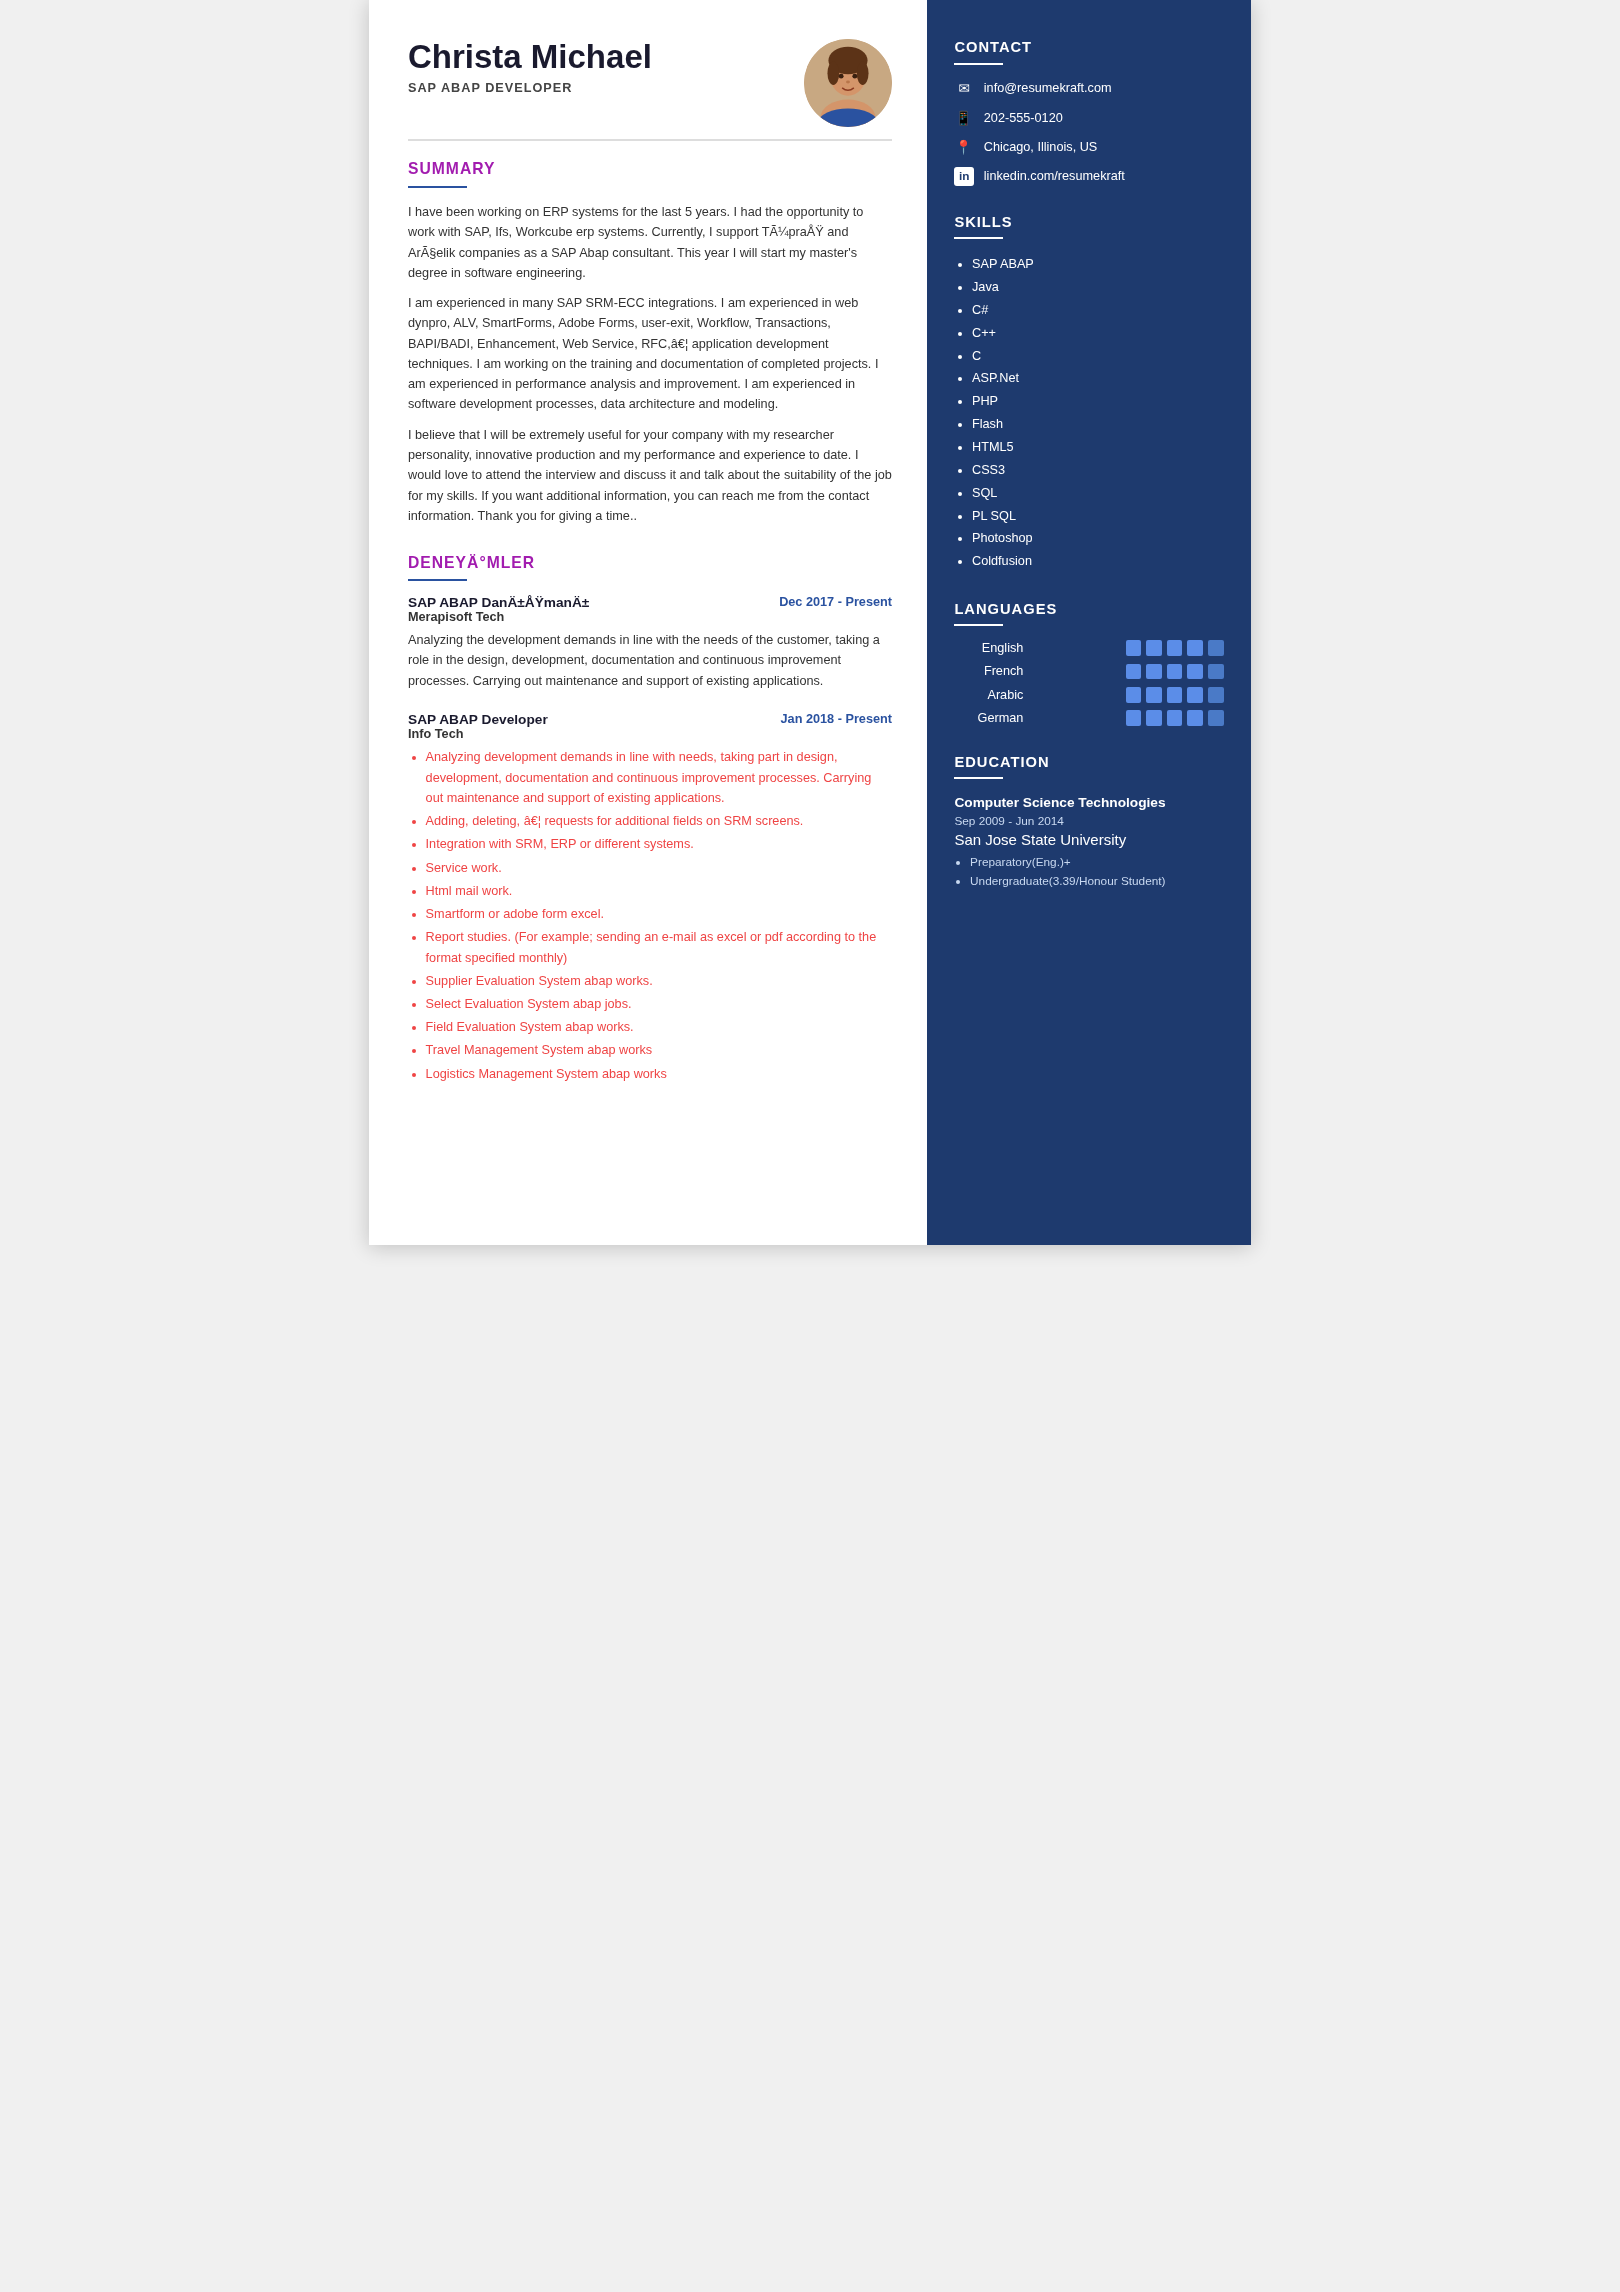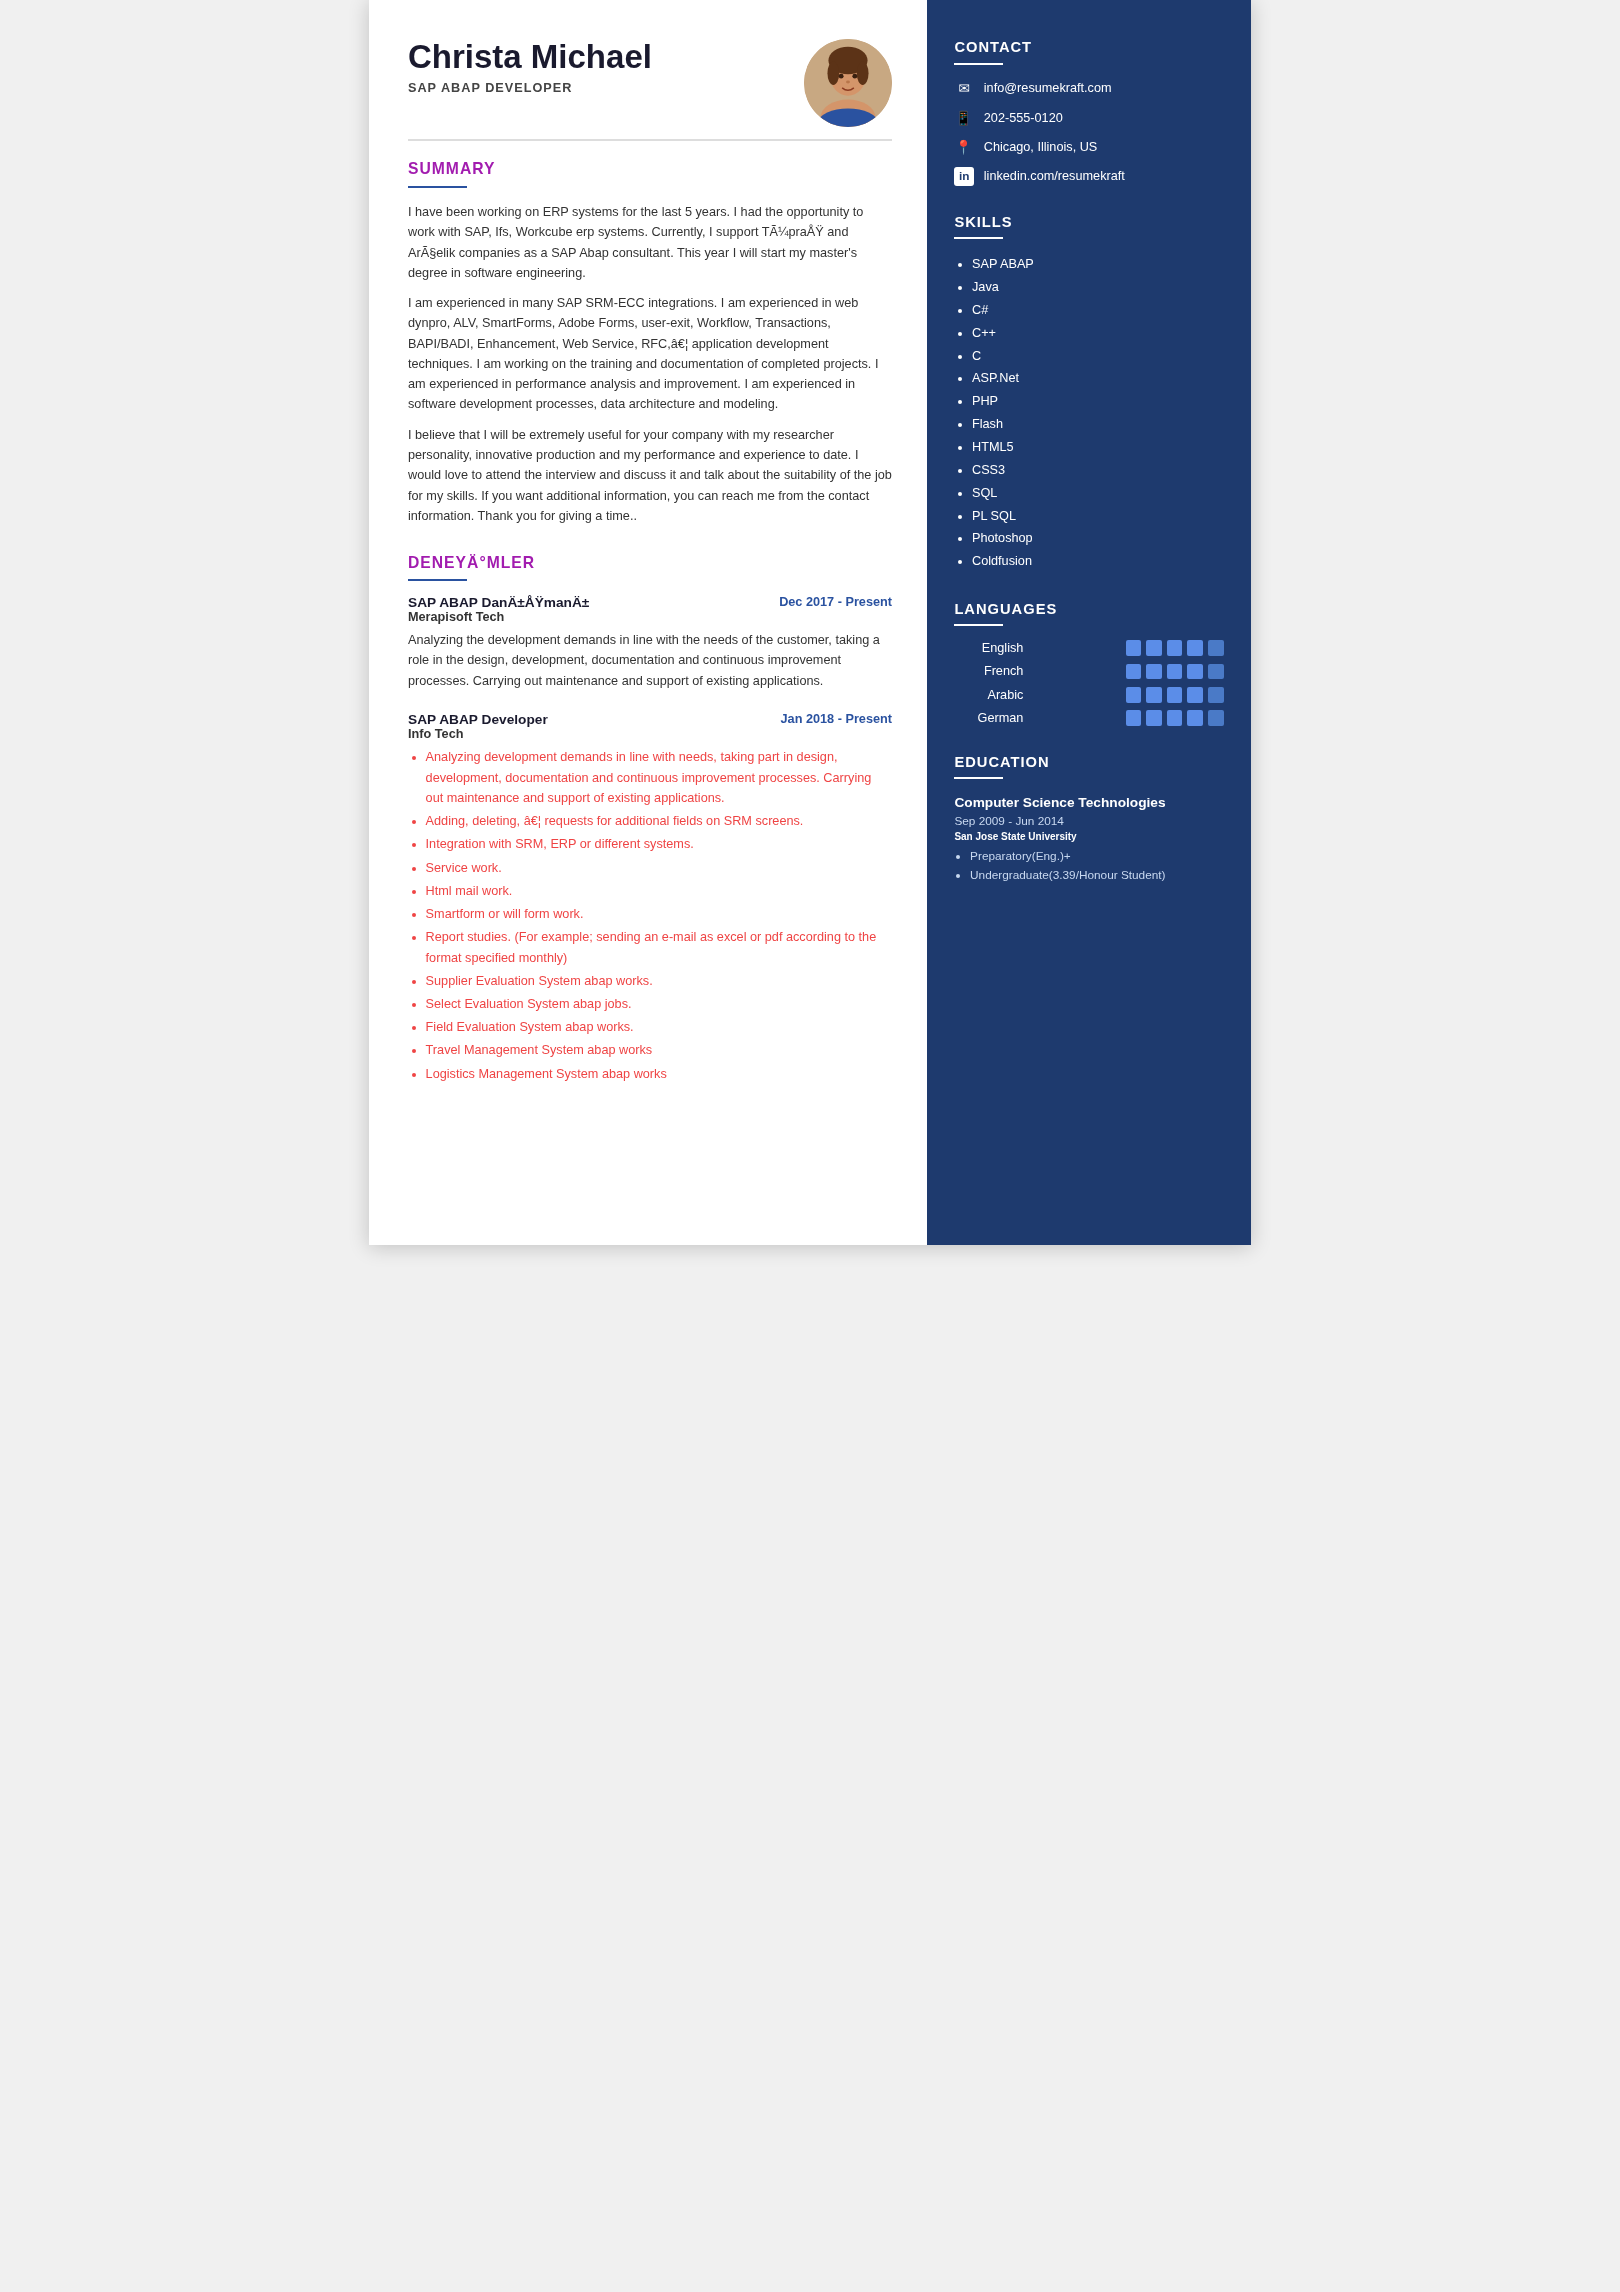--- a/index.html
+++ b/index.html
@@ -232,22 +232,22 @@
       color: #fff;
       line-height: 1.4;
       margin-bottom: 2px;
     }
     .edu-dates {
       font-size: 11.8px;
       color: #c8d8f0;
       margin-bottom: 2.9px;
     }
     .edu-school {
-      font-size: 10px;
-      font-weight: 700;
+      font-size: 15px;
+      font-weight: 400;
       color: #fff;
       margin-bottom: 4.9px;
     }
     .edu-list {
       padding-left: 15.7px;
     }
     .edu-list li {
       font-size: 11.8px;
       color: #c8d8f0;
       line-height: 1.6;
@@ -317,21 +317,21 @@
           <div class="exp-title">SAP ABAP Developer</div>
           <div class="exp-date">Jan 2018 - Present</div>
         </div>
         <div class="exp-company">Info Tech</div>
         <ul class="exp-list">
           <li>Analyzing development demands in line with needs, taking part in design, development, documentation and continuous improvement processes. Carrying out maintenance and support of existing applications.</li>
           <li>Adding, deleting, â€¦ requests for additional fields on SRM screens.</li>
           <li>Integration with SRM, ERP or different systems.</li>
           <li>Service work.</li>
           <li>Html mail work.</li>
-          <li>Smartform or will form work.</li>
+          <li>Smartform or adobe form excel.</li>
           <li>Report studies. (For example; sending an e-mail as excel or pdf according to the format specified monthly)</li>
           <li>Supplier Evaluation System abap works.</li>
           <li>Select Evaluation System abap jobs.</li>
           <li>Field Evaluation System abap works.</li>
           <li>Travel Management System abap works</li>
           <li>Logistics Management System abap works</li>
         </ul>
       </div>
     </div>
 

